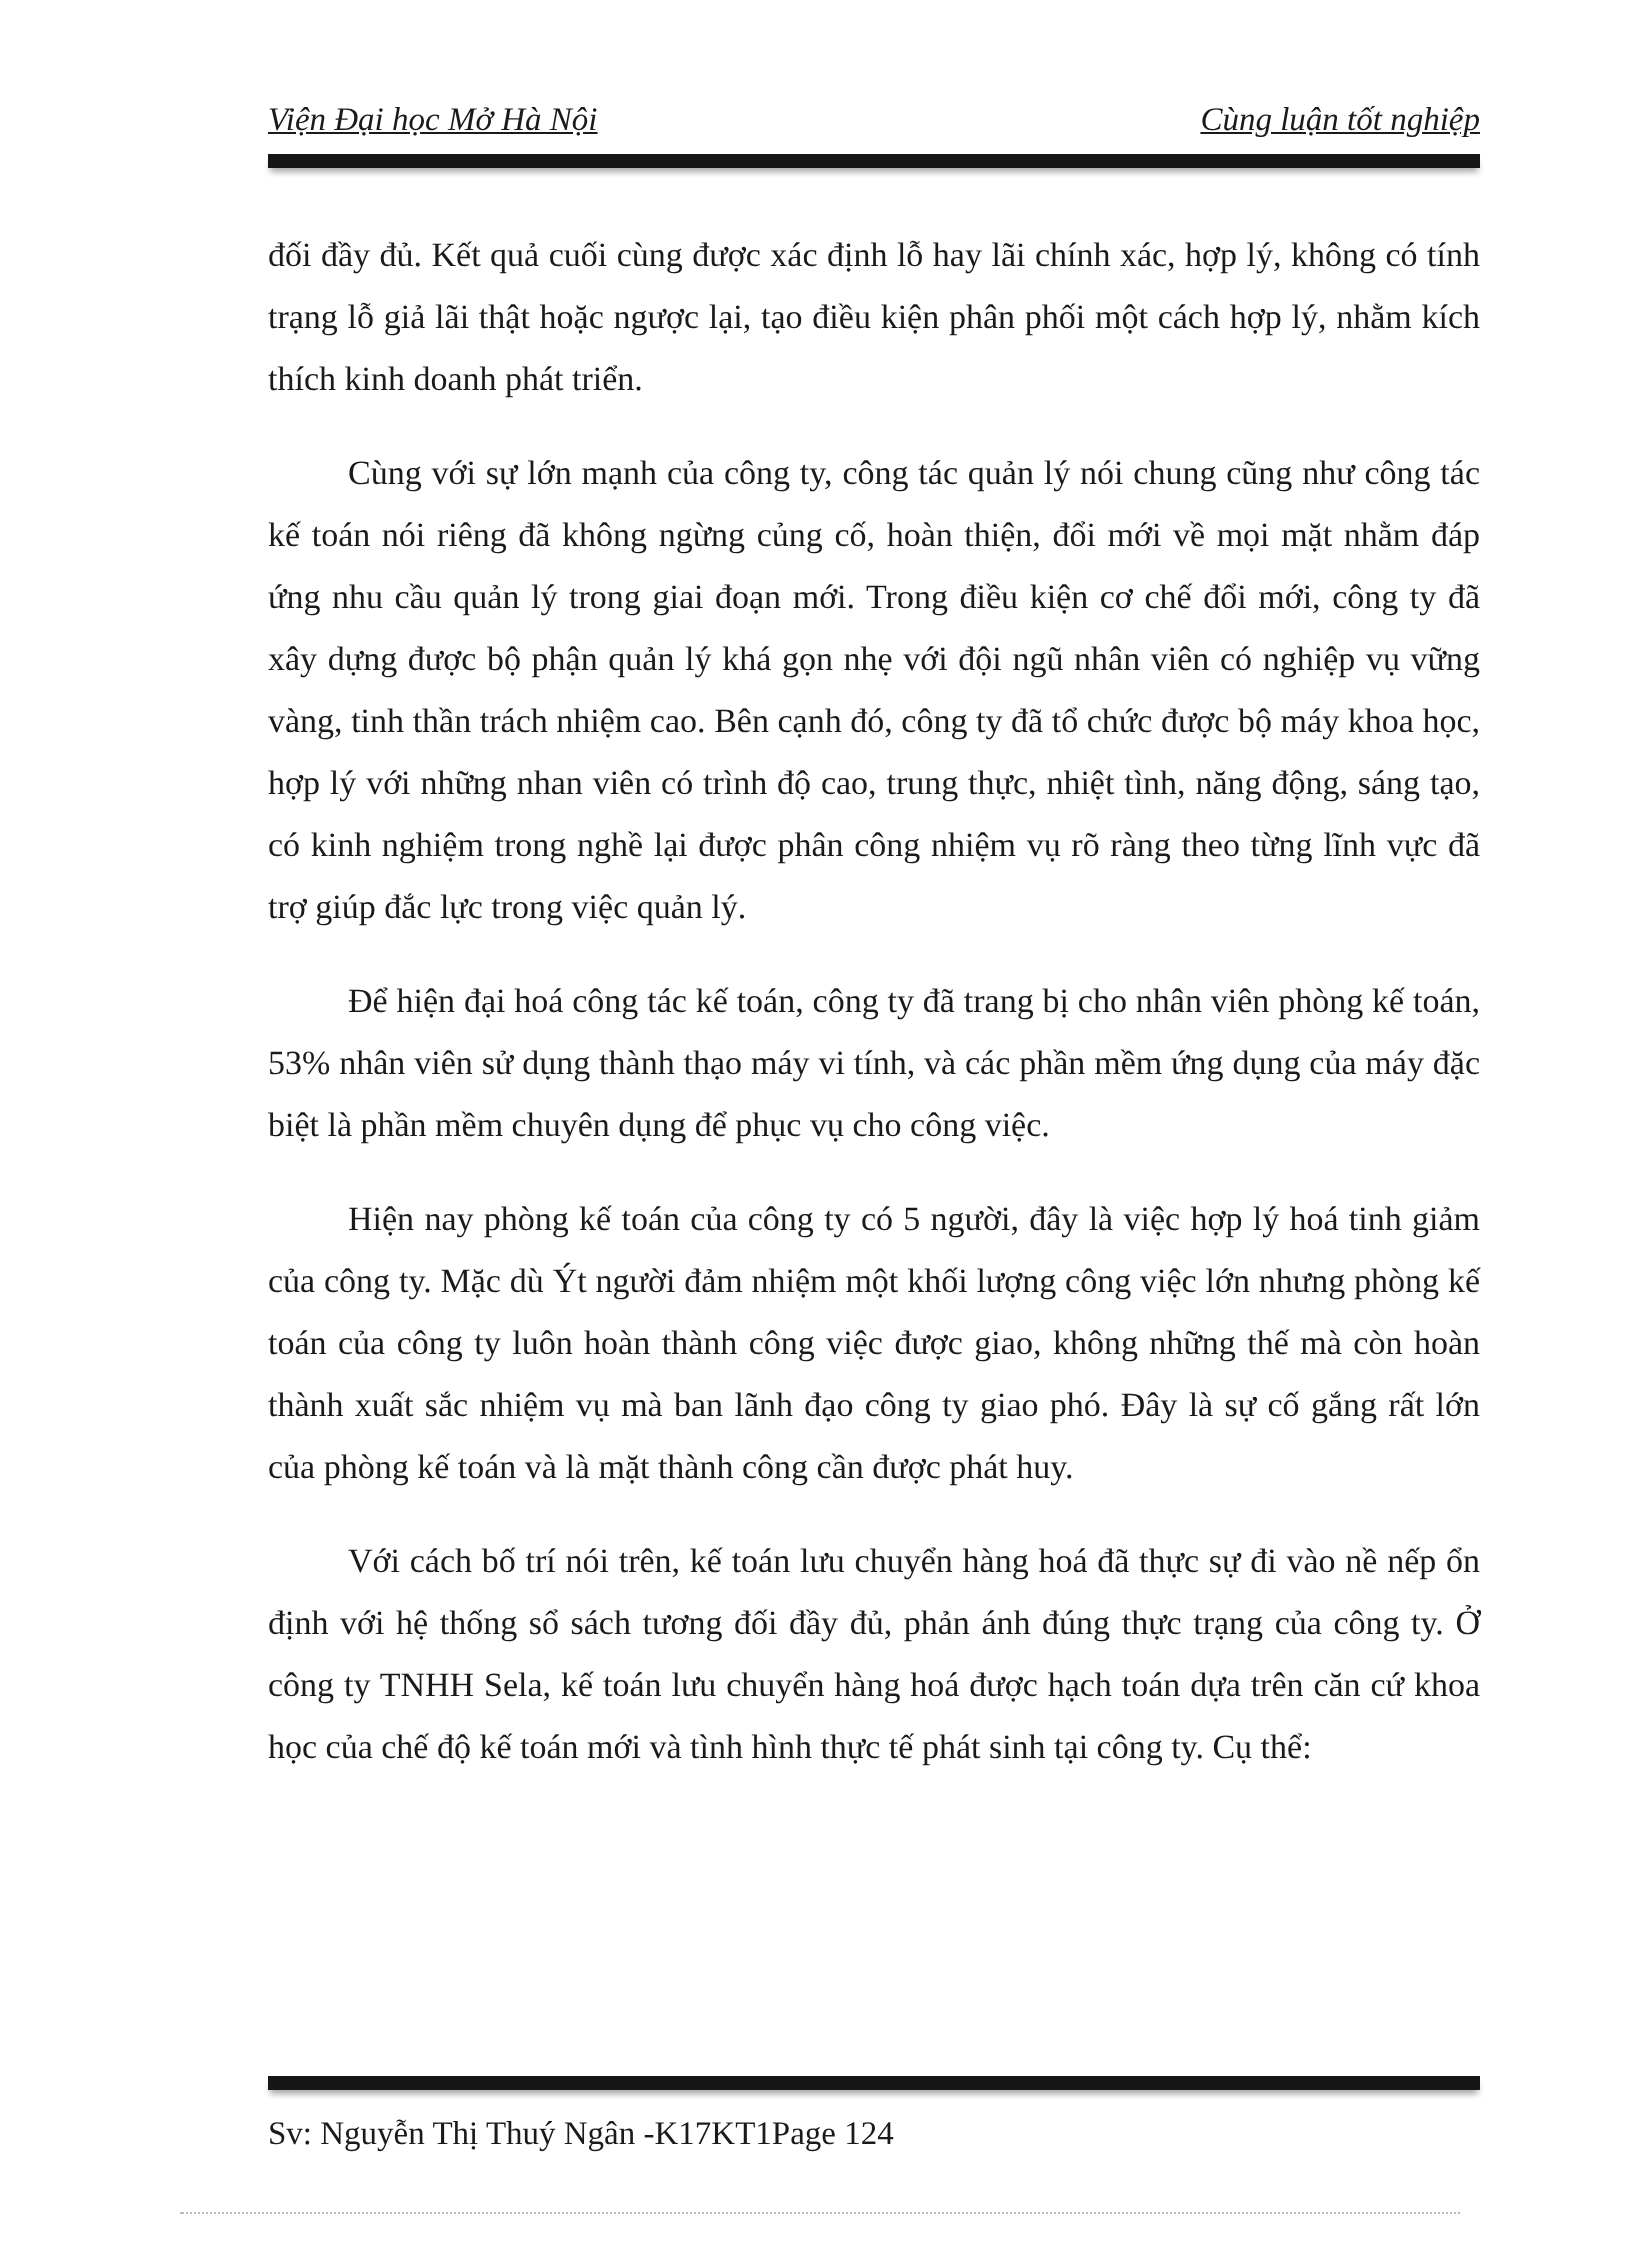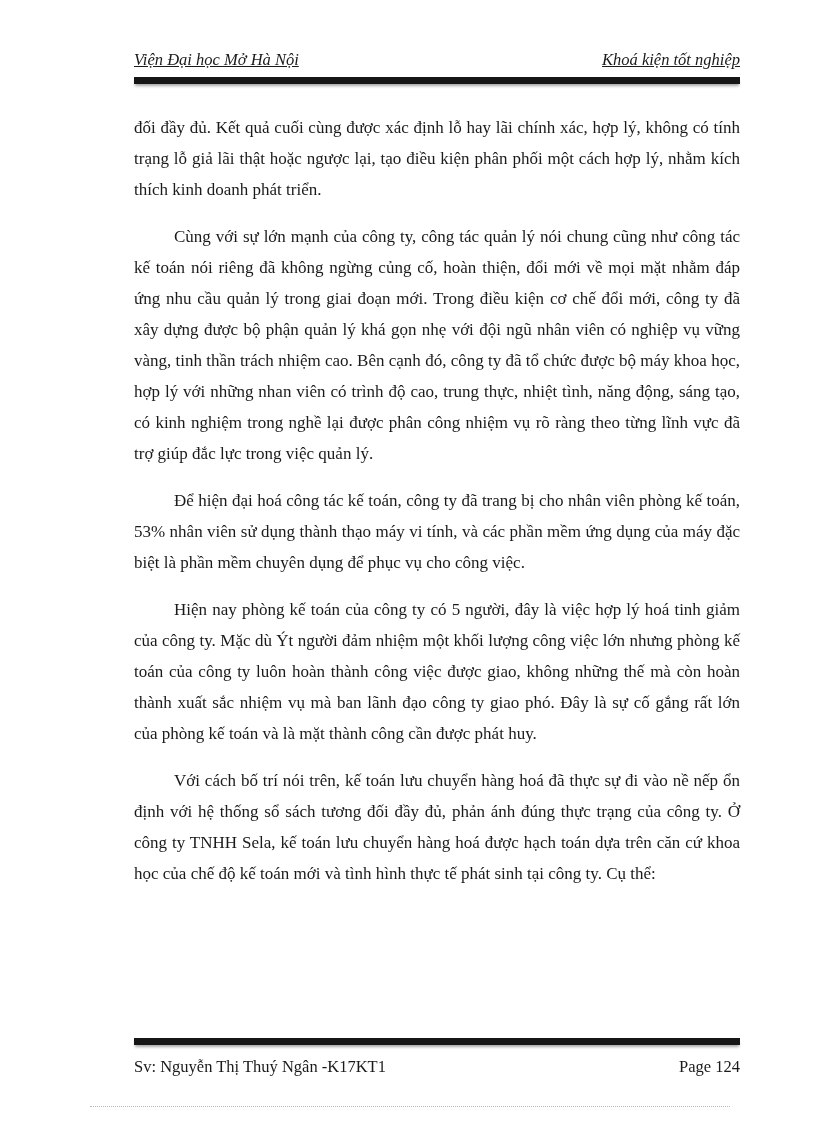--- a/index.html
+++ b/index.html
@@ -63,21 +63,20 @@
     right: 76px;
     bottom: 46px;
   }
   .footer-rule {
     height: 7px;
     background: #161616;
     box-shadow: 0 3px 3px -1px rgba(0,0,0,0.35);
   }
   .footer-row {
     display: flex;
-    justify-content: space-between;
     align-items: baseline;
     margin-top: 12px;
     font-size: 16.5px;
   }
   .bottom-dotted {
     position: absolute;
     left: 90px;
     right: 86px;
     bottom: 16px;
     border-bottom: 1px dotted #b9b9b9;
@@ -85,21 +84,21 @@
 </style>
 </head>
 <body>
 
 <div class="page">
 
   <div class="content">
 
     <div class="header-row">
       <span>Viện Đại học Mở Hà Nội</span>
-      <span>Khoá kiện tốt nghiệp</span>
+      <span>Cùng luận tốt nghiệp</span>
     </div>
 
     <div class="rule-thick"></div>
 
     <div class="body-text">
       <p class="para">đối đầy đủ. Kết quả cuối cùng được xác định lỗ hay lãi chính xác, hợp lý, không có tính trạng lỗ giả lãi thật hoặc ngược lại, tạo điều kiện phân phối một cách hợp lý, nhằm kích thích kinh doanh phát triển.</p>
       <p class="para indent">Cùng với sự lớn mạnh của công ty, công tác quản lý nói chung cũng như công tác kế toán nói riêng đã không ngừng củng cố, hoàn thiện, đổi mới về mọi mặt nhằm đáp ứng nhu cầu quản lý trong giai đoạn mới. Trong điều kiện cơ chế đổi mới, công ty đã xây dựng được bộ phận quản lý khá gọn nhẹ với đội ngũ nhân viên có nghiệp vụ vững vàng, tinh thần trách nhiệm cao. Bên cạnh đó, công ty đã tổ chức được bộ máy khoa học, hợp lý với những nhan viên có trình độ cao, trung thực, nhiệt tình, năng động, sáng tạo, có kinh nghiệm trong nghề lại được phân công nhiệm vụ rõ ràng theo từng lĩnh vực đã trợ giúp đắc lực trong việc quản lý.</p>
       <p class="para indent">Để hiện đại hoá công tác kế toán, công ty đã trang bị cho nhân viên phòng kế toán, 53% nhân viên sử dụng thành thạo máy vi tính, và các phần mềm ứng dụng của máy đặc biệt là phần mềm chuyên dụng để phục vụ cho công việc.</p>
       <p class="para indent">Hiện nay phòng kế toán của công ty có 5 người, đây là việc hợp lý hoá tinh giảm của công ty. Mặc dù Ýt người đảm nhiệm một khối lượng công việc lớn nhưng phòng kế toán của công ty luôn hoàn thành công việc được giao, không những thế mà còn hoàn thành xuất sắc nhiệm vụ mà ban lãnh đạo công ty giao phó. Đây là sự cố gắng rất lớn của phòng kế toán và là mặt thành công cần được phát huy.</p>
       <p class="para indent">Với cách bố trí nói trên, kế toán lưu chuyển hàng hoá đã thực sự đi vào nề nếp ổn định với hệ thống sổ sách tương đối đầy đủ, phản ánh đúng thực trạng của công ty. Ở công ty TNHH Sela, kế toán lưu chuyển hàng hoá được hạch toán dựa trên căn cứ khoa học của chế độ kế toán mới và tình hình thực tế phát sinh tại công ty. Cụ thể:</p>

